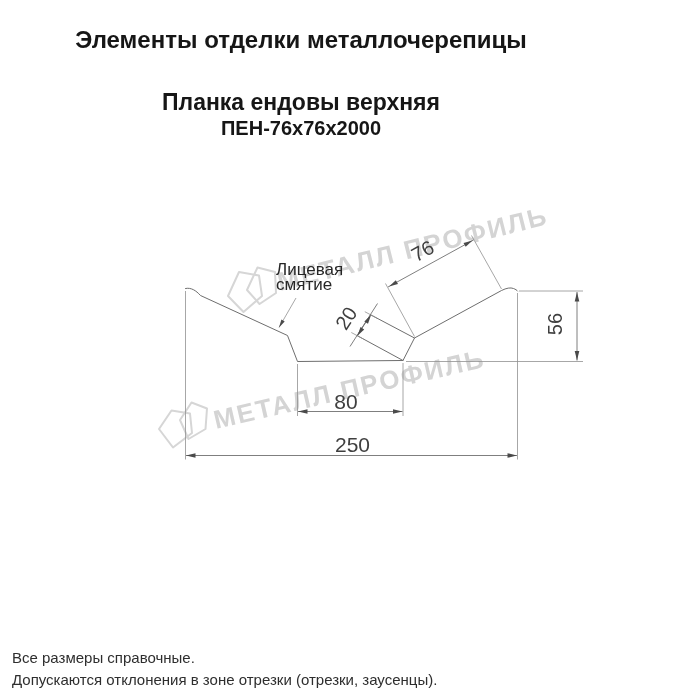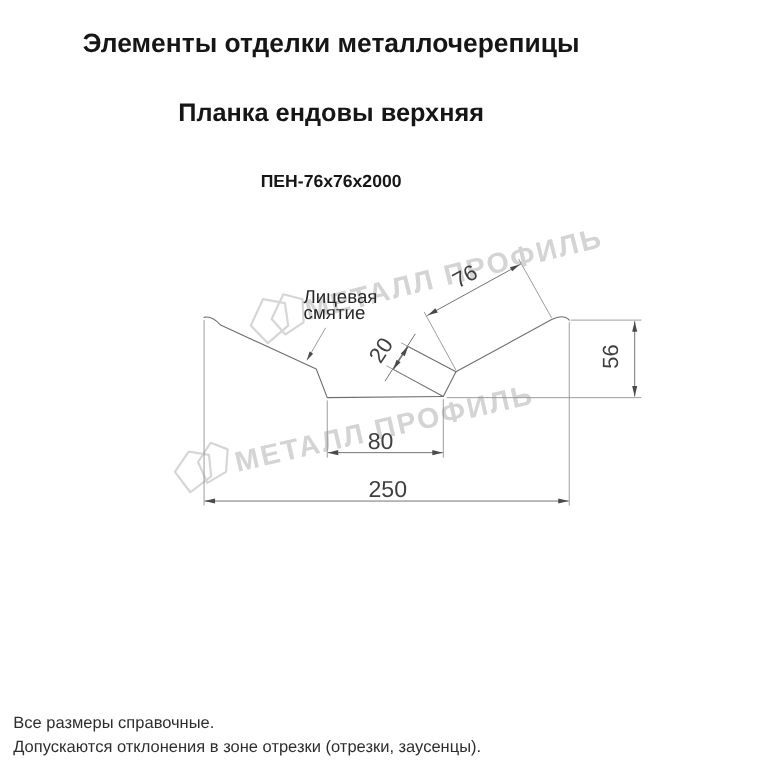--- a/index.html
+++ b/index.html
@@ -3,21 +3,21 @@
 <meta charset="utf-8">
 <style>
   html,body{margin:0;padding:0;}
   body{
     width:700px;height:700px;position:relative;background:#ffffff;
     font-family:"Liberation Sans", sans-serif;overflow:hidden;
   }
   .hdr{position:absolute;left:0;width:602px;text-align:center;color:#161616;font-weight:bold;}
   .title{top:26px;font-size:24px;}
   .subtitle{top:89px;font-size:23px;}
-  .code{top:117px;font-size:16px;margin-top:40px;}
+  .code{top:117px;font-size:20px;}
   .face-label{
     position:absolute;left:276px;top:262px;font-size:17px;line-height:15px;
     color:#262626;white-space:nowrap;z-index:3;
   }
   .footnote{position:absolute;left:12px;font-size:15px;color:#2e2e2e;z-index:3;}
   .fn1{top:649px;}
   .fn2{top:671px;}
   svg.draw{position:absolute;left:0;top:0;z-index:1;}
   .wm-text{font-weight:bold;font-size:26px;letter-spacing:2px;}
   .wm-logo{fill:none;stroke:#d6d6d6;stroke-width:2;stroke-linejoin:round;}

